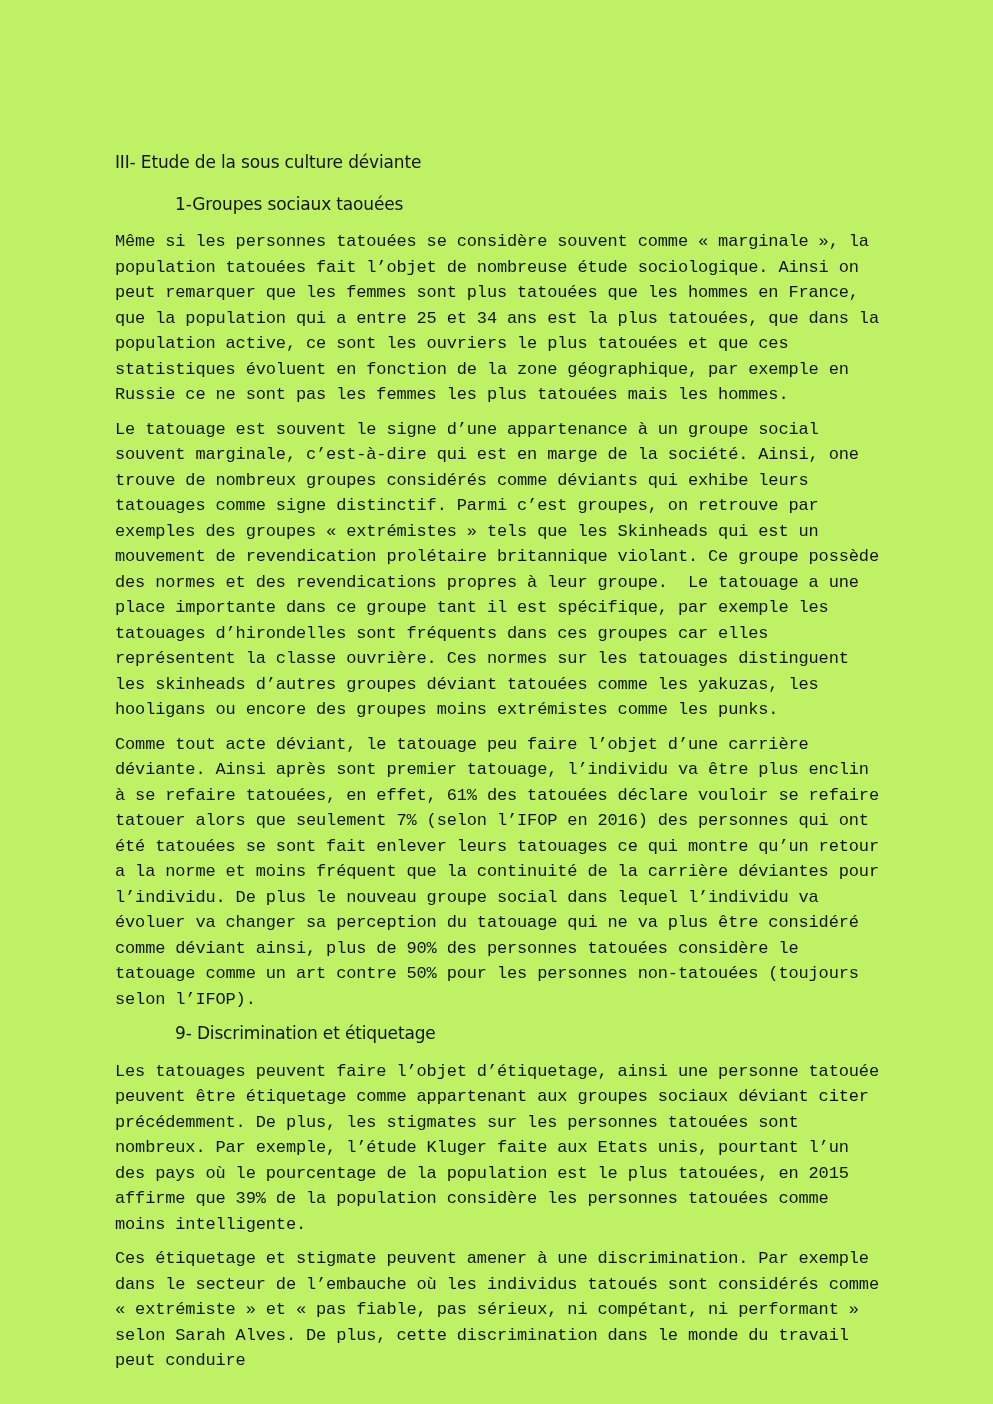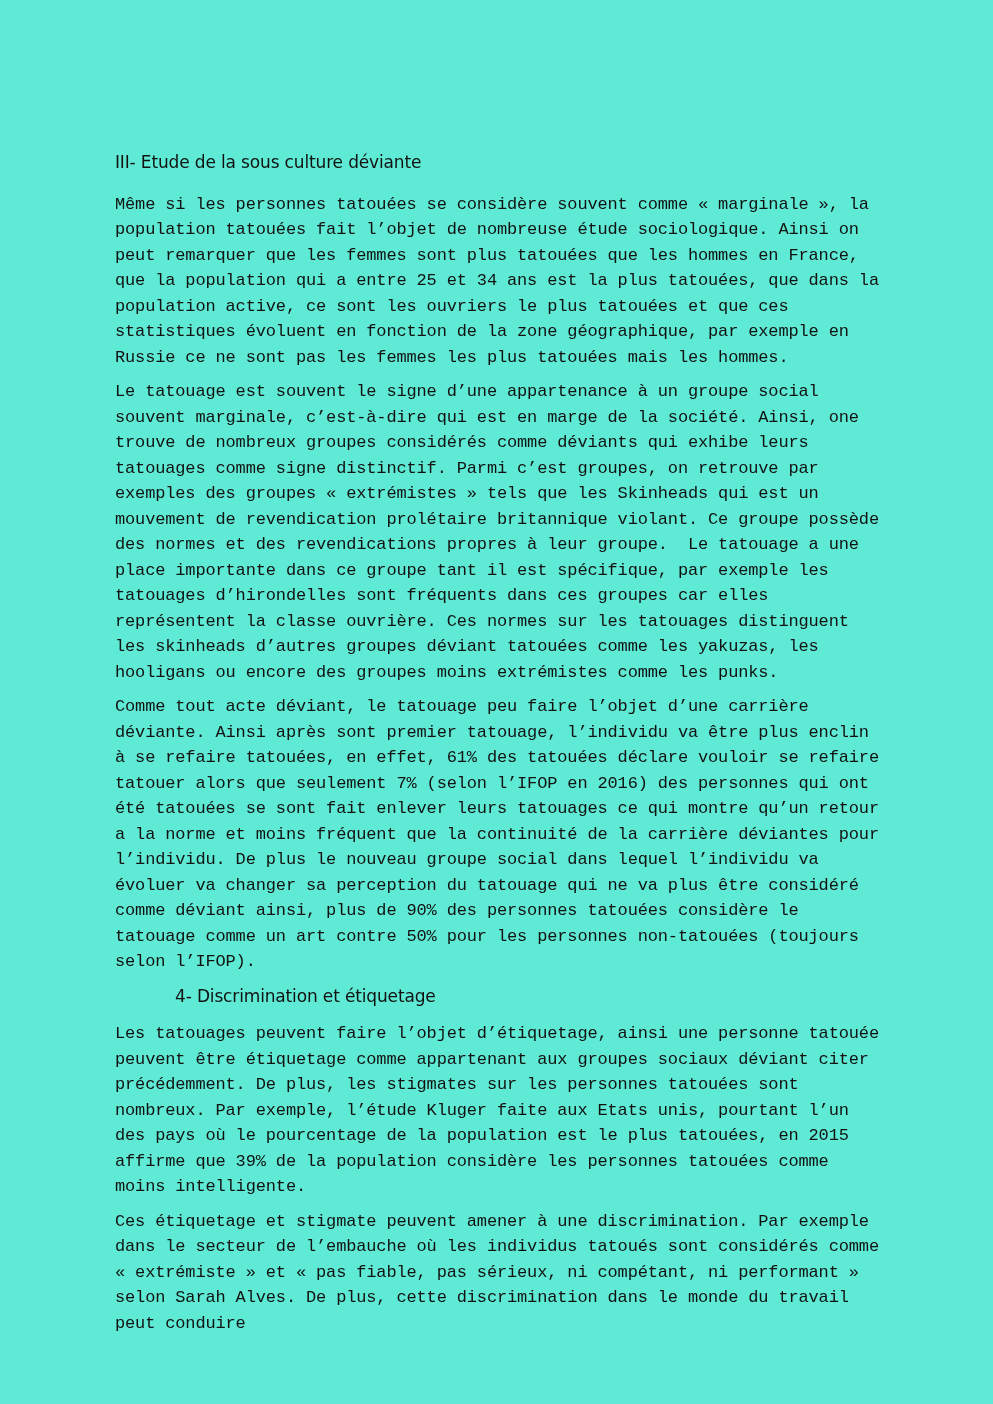--- a/index.html
+++ b/index.html
@@ -12,21 +12,21 @@
     height: 1404px;
     font-family: "DejaVu Sans", "Liberation Sans", sans-serif;
     color: #121212;
     overflow: hidden;
   }
   .page {
     box-sizing: border-box;
     width: 993px;
     height: 1404px;
     padding: 150px 108px 0 115px;
-    background: #5eead4;
+    background: #bef264;
   }
   .doc-text {
     font-size: 17px;
     line-height: 25.5px;
     letter-spacing: -0.15px;
     max-width: 768px;
     text-align: left;
     white-space: pre-wrap;
   }
   p { margin: 0; }
@@ -41,25 +41,26 @@
     margin-bottom: 9px;
     font-family: Liberation Mono, monospace;
   }
 </style>
 </head>
 <body>
 
 <div class="page">
   <p class="doc-text section-title">III- Etude de la sous culture déviante</p>
 
+  <p class="doc-text subheading">1-Groupes sociaux taouées</p>
 
   <p class="doc-text para">Même si les personnes tatouées se considère souvent comme « marginale », la population tatouées fait l’objet de nombreuse étude sociologique. Ainsi on peut remarquer que les femmes sont plus tatouées que les hommes en France, que la population qui a entre 25 et 34 ans est la plus tatouées, que dans la population active, ce sont les ouvriers le plus tatouées et que ces statistiques évoluent en fonction de la zone géographique, par exemple en Russie ce ne sont pas les femmes les plus tatouées mais les hommes.</p>
 
   <p class="doc-text para">Le tatouage est souvent le signe d’une appartenance à un groupe social souvent marginale, c’est-à-dire qui est en marge de la société. Ainsi, one trouve de nombreux groupes considérés comme déviants qui exhibe leurs tatouages comme signe distinctif. Parmi c’est groupes, on retrouve par exemples des groupes « extrémistes » tels que les Skinheads qui est un mouvement de revendication prolétaire britannique violant. Ce groupe possède des normes et des revendications propres à leur groupe.  Le tatouage a une place importante dans ce groupe tant il est spécifique, par exemple les tatouages d’hirondelles sont fréquents dans ces groupes car elles représentent la classe ouvrière. Ces normes sur les tatouages distinguent les skinheads d’autres groupes déviant tatouées comme les yakuzas, les hooligans ou encore des groupes moins extrémistes comme les punks.</p>
 
   <p class="doc-text para">Comme tout acte déviant, le tatouage peu faire l’objet d’une carrière déviante. Ainsi après sont premier tatouage, l’individu va être plus enclin à se refaire tatouées, en effet, 61% des tatouées déclare vouloir se refaire tatouer alors que seulement 7% (selon l’IFOP en 2016) des personnes qui ont été tatouées se sont fait enlever leurs tatouages ce qui montre qu’un retour a la norme et moins fréquent que la continuité de la carrière déviantes pour l’individu. De plus le nouveau groupe social dans lequel l’individu va évoluer va changer sa perception du tatouage qui ne va plus être considéré comme déviant ainsi, plus de 90% des personnes tatouées considère le tatouage comme un art contre 50% pour les personnes non-tatouées (toujours selon l’IFOP).</p>
 
-  <p class="doc-text subheading">4- Discrimination et étiquetage</p>
+  <p class="doc-text subheading">9- Discrimination et étiquetage</p>
 
   <p class="doc-text para">Les tatouages peuvent faire l’objet d’étiquetage, ainsi une personne tatouée peuvent être étiquetage comme appartenant aux groupes sociaux déviant citer précédemment. De plus, les stigmates sur les personnes tatouées sont nombreux. Par exemple, l’étude Kluger faite aux Etats unis, pourtant l’un des pays où le pourcentage de la population est le plus tatouées, en 2015 affirme que 39% de la population considère les personnes tatouées comme moins intelligente.</p>
 
   <p class="doc-text para">Ces étiquetage et stigmate peuvent amener à une discrimination. Par exemple dans le secteur de l’embauche où les individus tatoués sont considérés comme « extrémiste » et « pas fiable, pas sérieux, ni compétant, ni performant » selon Sarah Alves. De plus, cette discrimination dans le monde du travail peut conduire</p>
 </div>
 
 </body></html>

